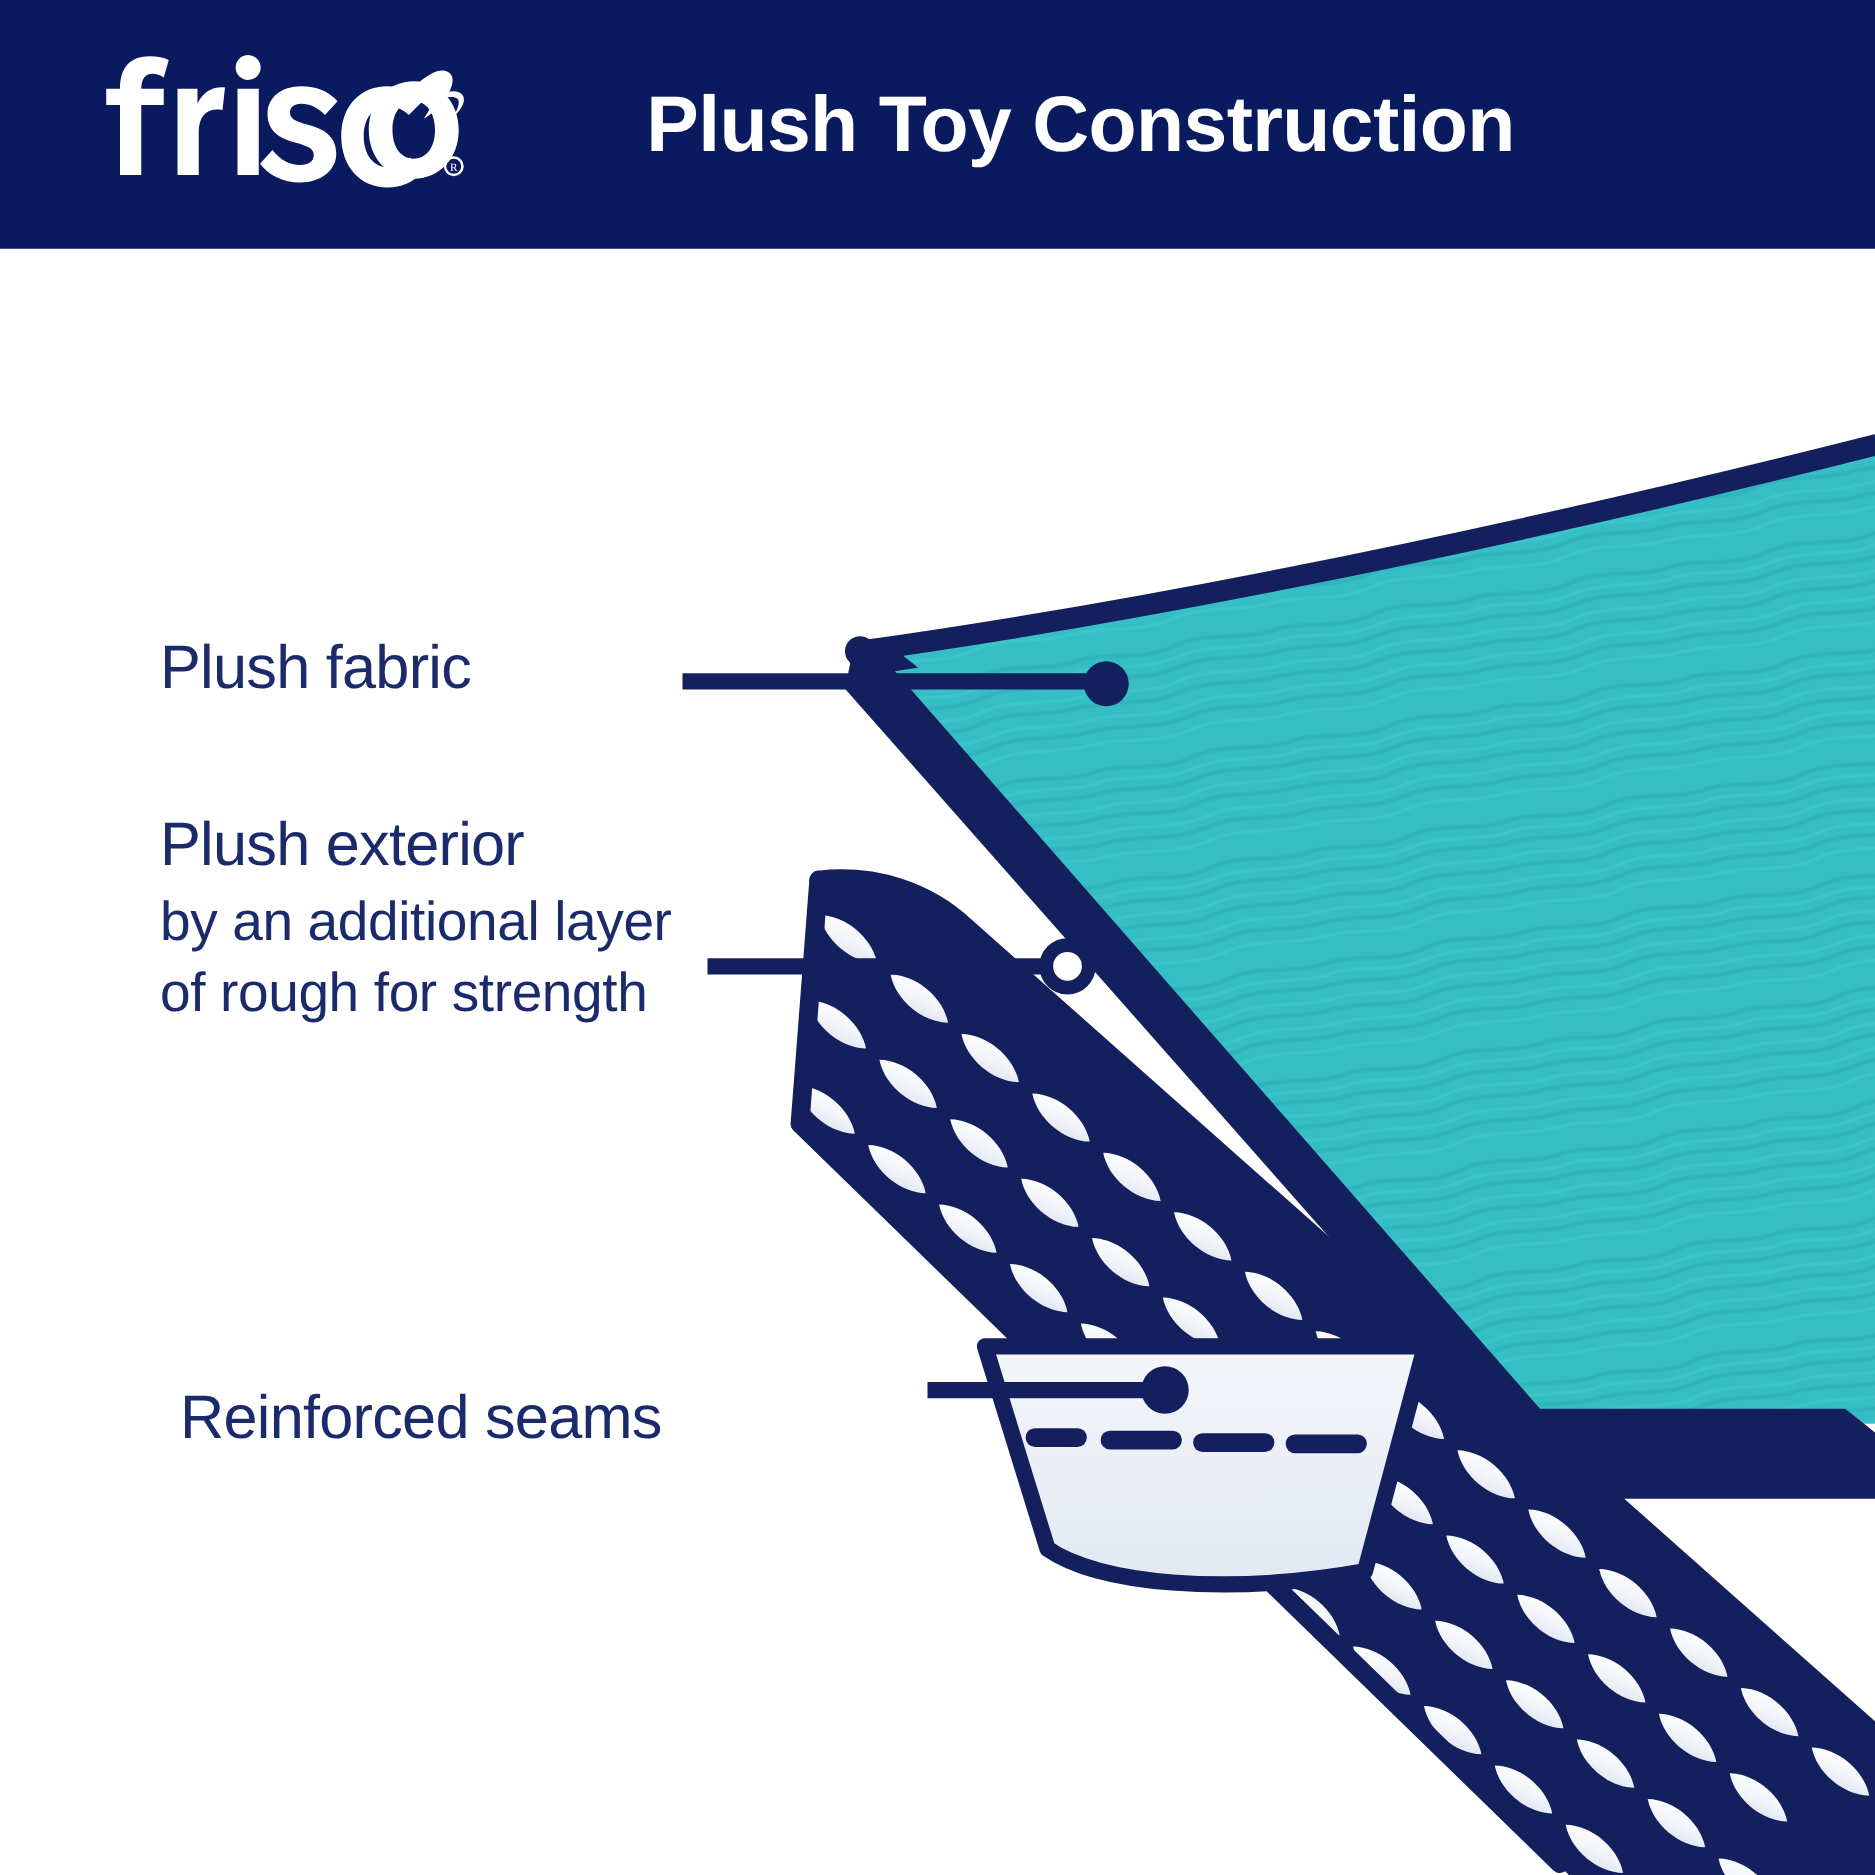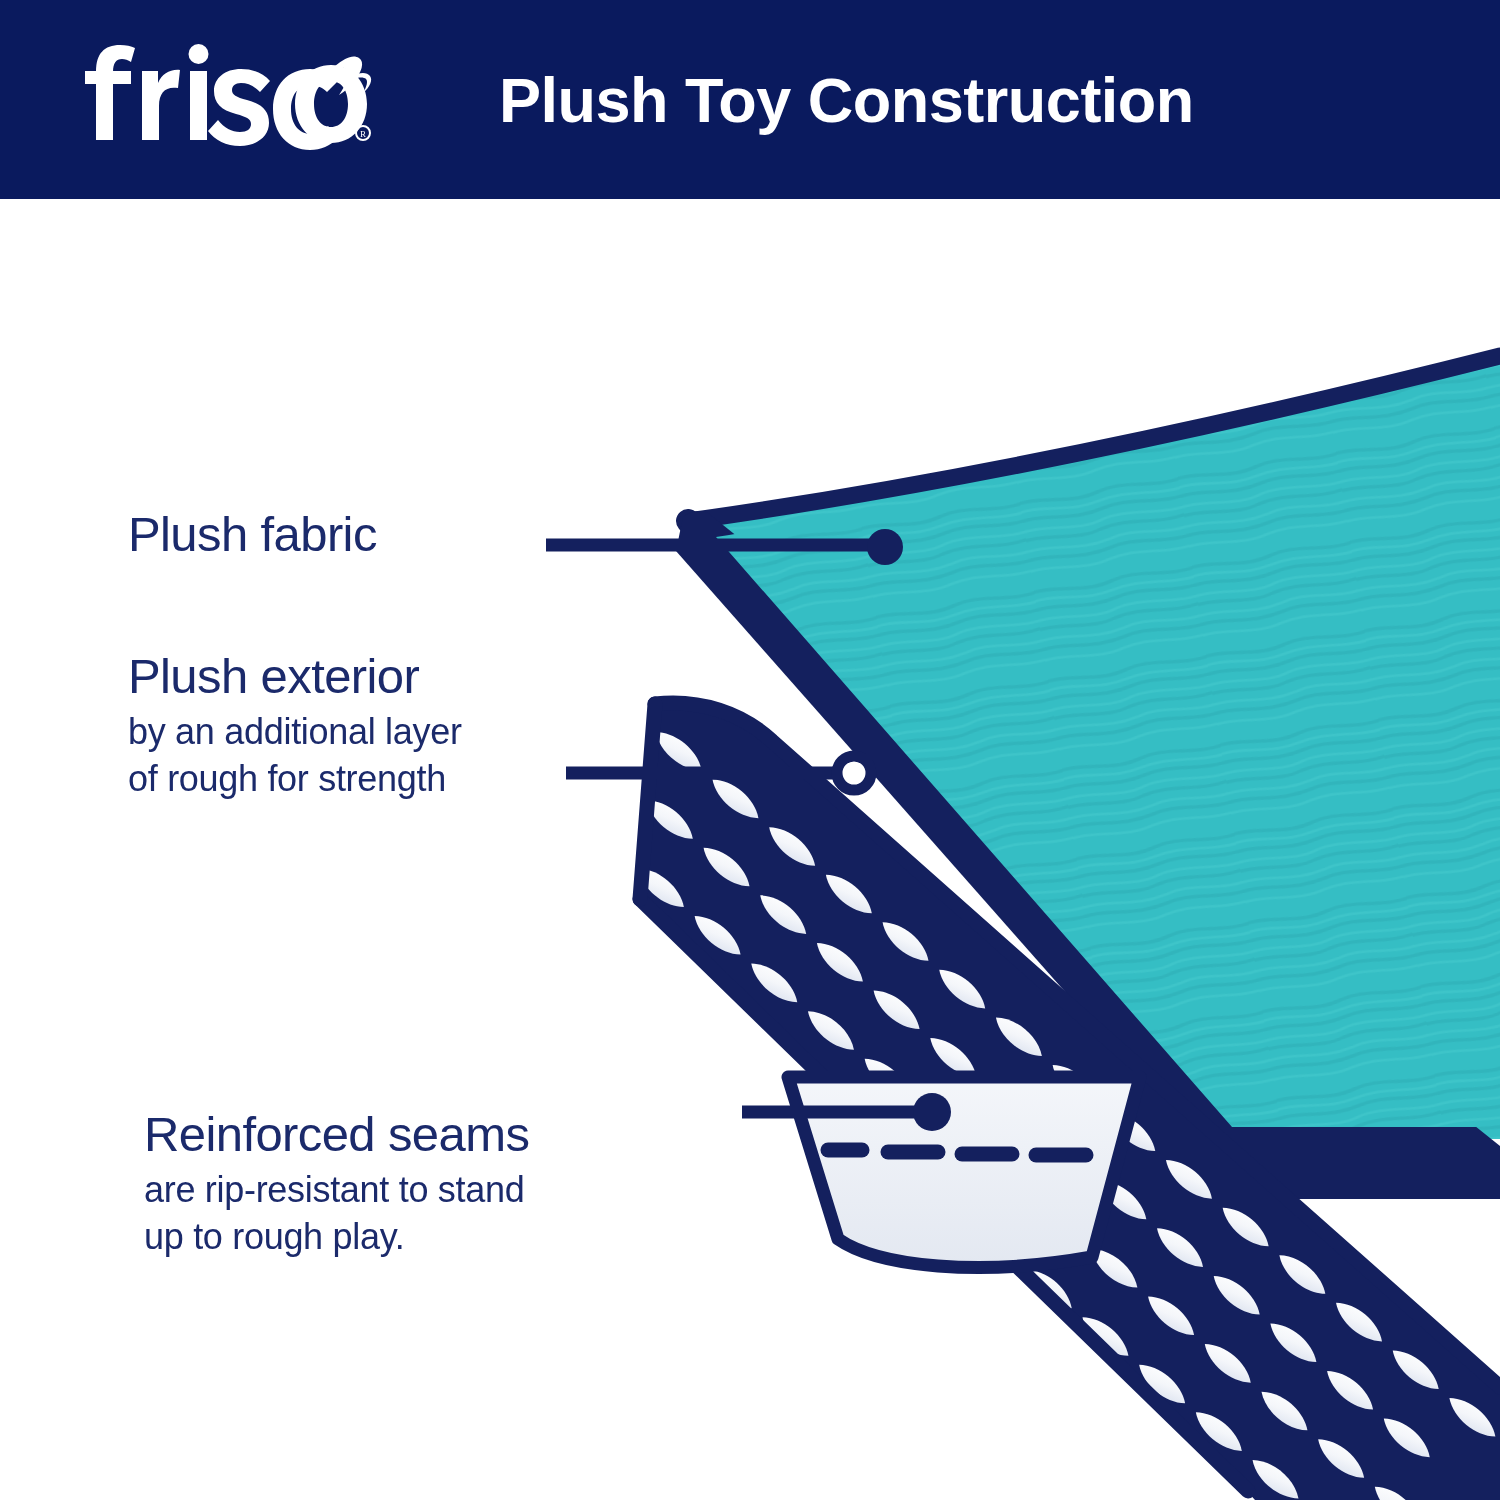--- a/index.html
+++ b/index.html
@@ -17,21 +17,21 @@
     position:absolute;left:0;top:0;width:1500px;height:199px;
     background:#0a1a5e;
     display:flex;align-items:center;
   }
   .logo{
     position:absolute;left:82px;top:40px;
     width:300px;height:112px;
   }
   .logo svg{display:block;}
   .header-title{
-    position:absolute;left:499px;top:0;height:199px;
+    position:absolute;left:517px;top:0;height:199px;
     display:flex;align-items:center;
     color:#ffffff;
     font-size:63px;
     font-weight:bold;
     letter-spacing:-0.5px;
     white-space:nowrap;
   }
 
   
   .illo{position:absolute;left:0;top:199px;width:1500px;height:1301px;}
@@ -41,21 +41,21 @@
   .callout{position:absolute;color:#1b2a6b;}
   .callout .head{
     font-weight:normal;
     font-size:49px;
     line-height:1.08;
     letter-spacing:-0.6px;
     white-space:nowrap;
   }
   .callout .body{
     font-weight:normal;
-    font-size:36px;
+    font-size:44px;
     line-height:1.30;
     letter-spacing:-0.3px;
     margin-top:6px;
   }
   .callout .body div{white-space:nowrap;}
 
   #callout-1{left:128px;top:508px;}
   #callout-2{left:128px;top:650px;}
   #callout-3{left:128px;top:1108px;margin-left:16px;}
 
@@ -380,19 +380,15 @@
     <div class="body">
       <div>by an additional layer</div>
       <div>of rough for strength</div>
     </div>
   </div>
 
   <div class="callout" id="callout-3">
     <div class="head">
       <div>Reinforced seams</div>
     </div>
-    <div class="body">
-      <div>are rip-resistant to stand</div>
-      <div>up to rough play.</div>
-    </div>
   </div>
 
 </div>
 
 </body></html>

